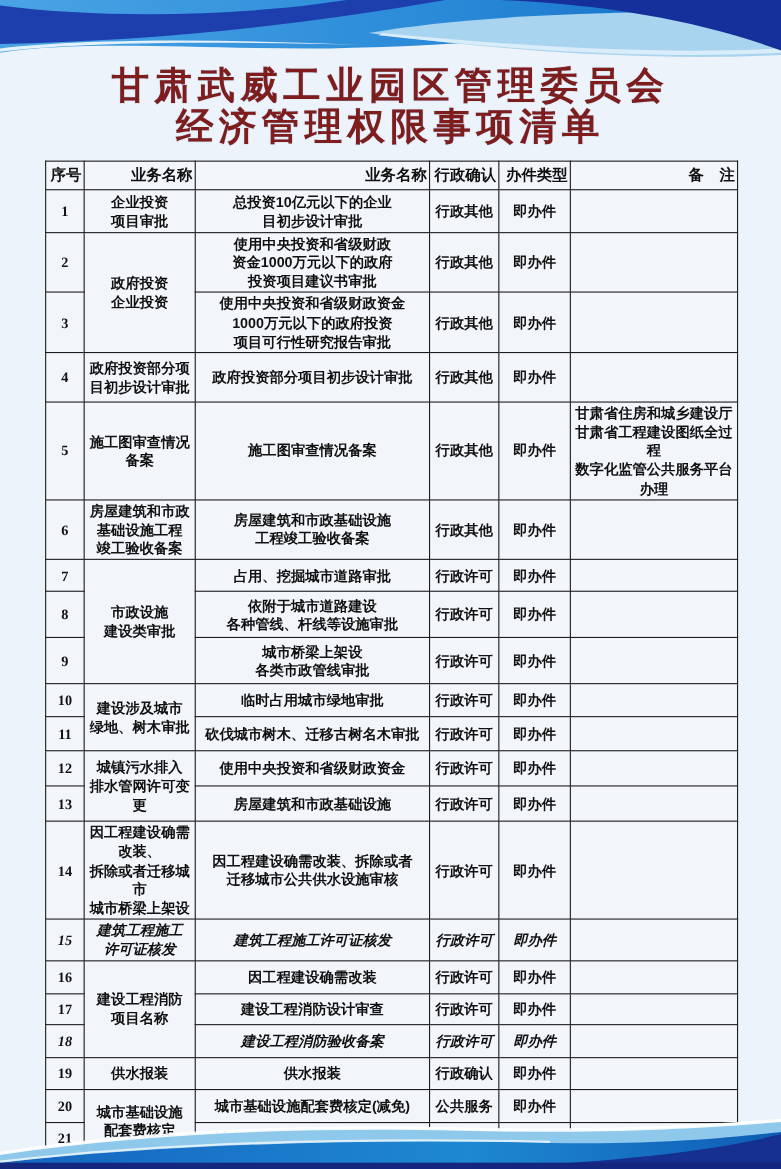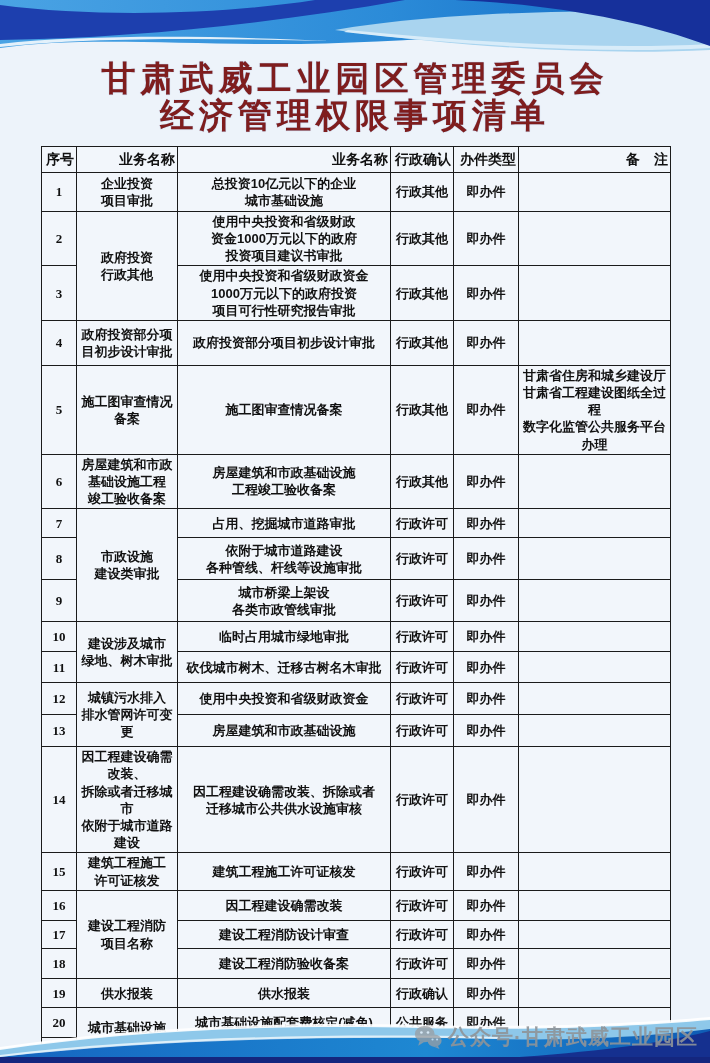--- a/index.html
+++ b/index.html
@@ -92,29 +92,29 @@
           <th>办件类型</th>
           <th>备　注</th>
         </tr>
     </thead>
     <tbody>
         <tr style="height: 39px;">
           <td class="num">1</td>
           <td>企业投资
 项目审批</td>
           <td>总投资10亿元以下的企业
-城市基础设施</td>
+目初步设计审批</td>
           <td>行政其他</td>
           <td>即办件</td>
           <td class="remark-cell"></td>
         </tr>
         <tr style="height: 54px;">
           <td class="num">2</td>
           <td rowspan="2">政府投资
-行政其他</td>
+企业投资</td>
           <td>使用中央投资和省级财政
 资金1000万元以下的政府
 投资项目建议书审批</td>
           <td>行政其他</td>
           <td>即办件</td>
           <td class="remark-cell"></td>
         </tr>
         <tr style="height: 53px;">
           <td class="num">3</td>
           <td>使用中央投资和省级财政资金
@@ -208,28 +208,28 @@
           <td class="num">13</td>
           <td>房屋建筑和市政基础设施</td>
           <td>行政许可</td>
           <td>即办件</td>
           <td class="remark-cell"></td>
         </tr>
         <tr style="height: 60px;">
           <td class="num">14</td>
           <td>因工程建设确需改装、
 拆除或者迁移城市
-依附于城市道路建设</td>
+城市桥梁上架设</td>
           <td>因工程建设确需改装、拆除或者
 迁移城市公共供水设施审核</td>
           <td>行政许可</td>
           <td>即办件</td>
           <td class="remark-cell"></td>
         </tr>
-        <tr style="height: 38px;">
+        <tr style="height: 38px; font-style: italic;">
           <td class="num">15</td>
           <td>建筑工程施工
 许可证核发</td>
           <td>建筑工程施工许可证核发</td>
           <td>行政许可</td>
           <td>即办件</td>
           <td class="remark-cell"></td>
         </tr>
         <tr style="height: 30px;">
           <td class="num">16</td>
@@ -240,21 +240,21 @@
           <td>即办件</td>
           <td class="remark-cell"></td>
         </tr>
         <tr style="height: 28px;">
           <td class="num">17</td>
           <td>建设工程消防设计审查</td>
           <td>行政许可</td>
           <td>即办件</td>
           <td class="remark-cell"></td>
         </tr>
-        <tr style="height: 30px;">
+        <tr style="height: 30px; font-style: italic;">
           <td class="num">18</td>
           <td>建设工程消防验收备案</td>
           <td>行政许可</td>
           <td>即办件</td>
           <td class="remark-cell"></td>
         </tr>
         <tr style="height: 29px;">
           <td class="num">19</td>
           <td>供水报装</td>
           <td>供水报装</td>
@@ -283,27 +283,14 @@
 
   <svg class="bottom-wave" viewBox="0 0 710 52" preserveAspectRatio="none">
     <path d="M0,38 C120,20 260,12 420,16 C540,19 640,14 710,8 V52 H0 Z" fill="#8ec8ea"></path>
     <path d="M0,36 C120,18 260,10 420,14 C540,17 640,12 710,6 L710,9 C640,15 540,20 420,17 C262,13 122,21 0,39 Z" fill="#ffffff" opacity="0.9"></path>
     <path d="M0,46 C150,28 330,24 500,28 C590,30 660,24 710,18 V52 H0 Z" fill="url(#gBot)"></path>
     <path d="M0,44 C150,26 330,22 500,26 L500,28 C332,24 152,29 0,46 Z" fill="#ffffff" opacity="0.7"></path>
     <path d="M710,20 V52 H420 C540,46 640,38 710,20 Z" fill="#15308f"></path>
     <rect x="0" y="46" width="710" height="6" fill="#14267e"></rect>
   </svg>
 
-  <div class="watermark">
-    <svg class="wm-icon" width="28" height="24" viewBox="0 0 34 29">
-      <ellipse cx="13" cy="11" rx="12" ry="10" fill="#9a9fa4"></ellipse>
-      <path d="M7,19 L5,25 L12,21 Z" fill="#9a9fa4"></path>
-      <circle cx="9" cy="9" r="1.6" fill="#edf3fa"></circle>
-      <circle cx="17" cy="9" r="1.6" fill="#edf3fa"></circle>
-      <ellipse cx="25" cy="19" rx="8.5" ry="7.5" fill="#9a9fa4"></ellipse>
-      <path d="M29,25 L31,29 L25,26.5 Z" fill="#9a9fa4"></path>
-      <circle cx="22.5" cy="17.5" r="1.3" fill="#edf3fa"></circle>
-      <circle cx="28" cy="17.5" r="1.3" fill="#edf3fa"></circle>
-    </svg>
-    <span>公众号·甘肃武威工业园区</span>
-  </div>
 
 </div>
 
 </body></html>

